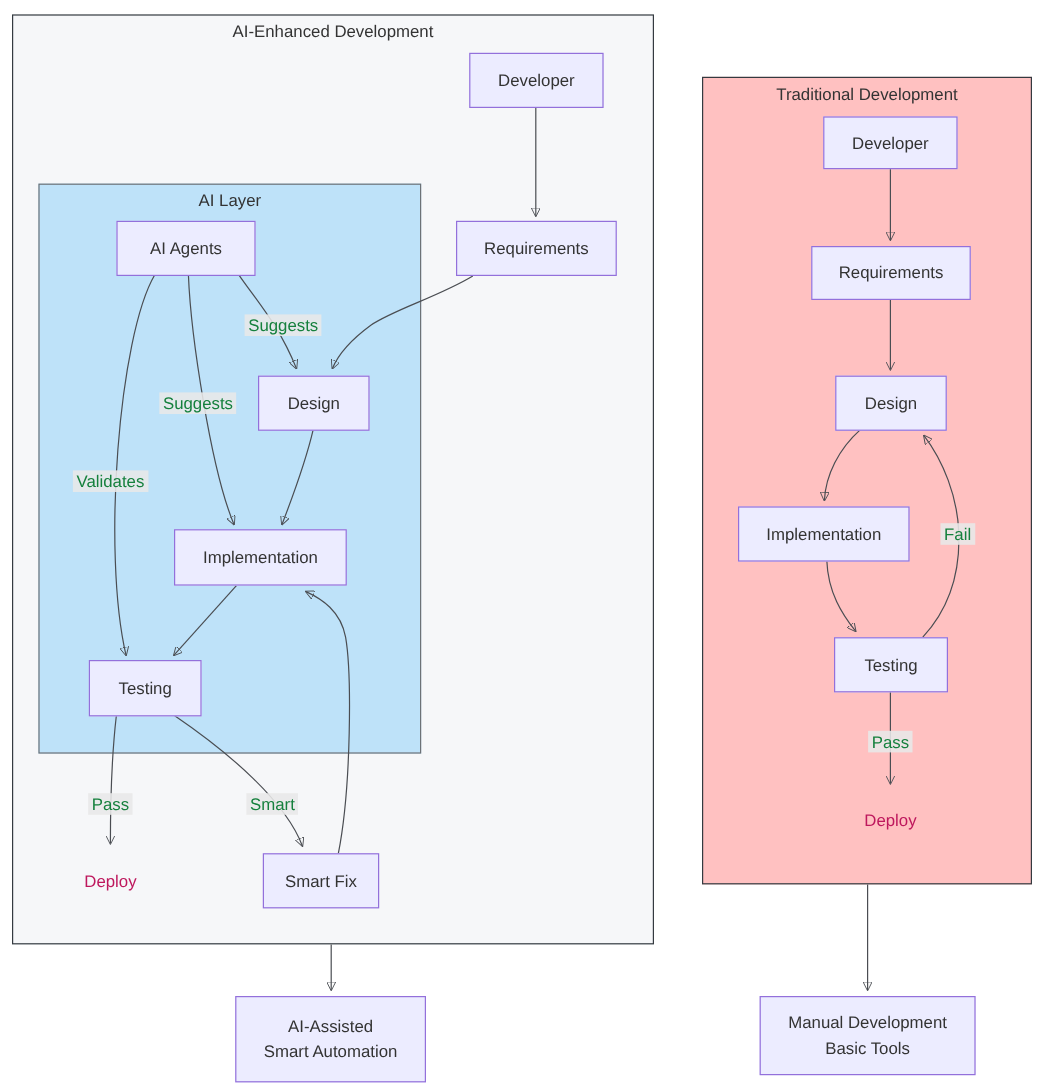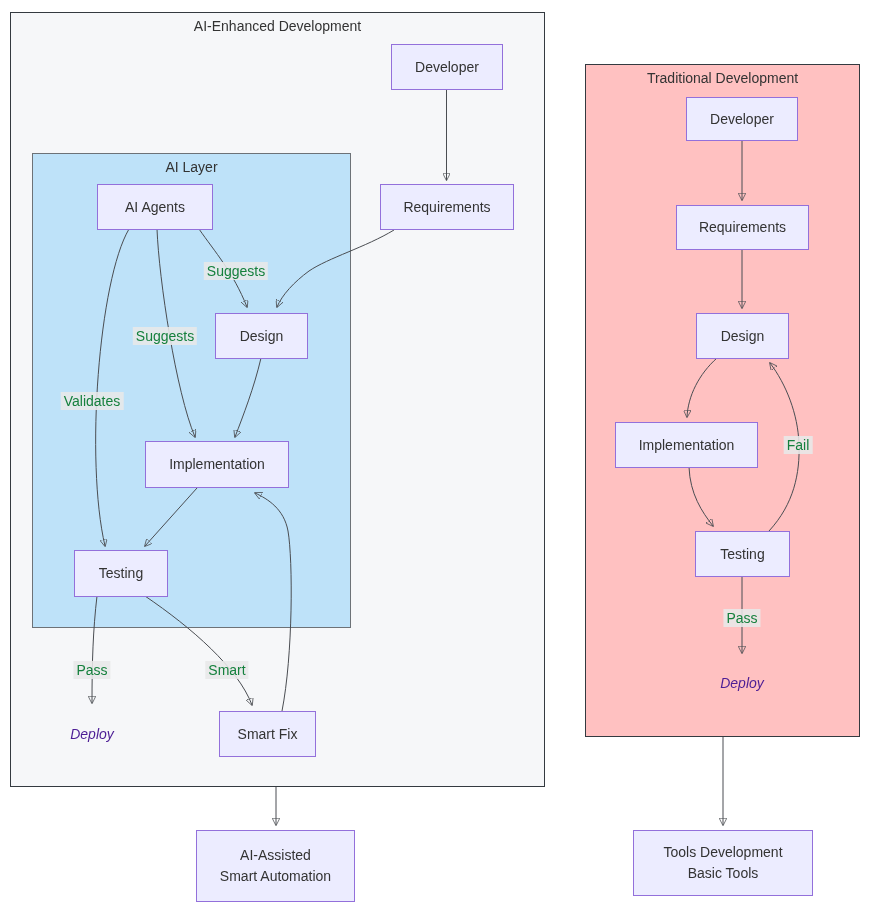--- a/index.html
+++ b/index.html
@@ -20,21 +20,21 @@
   .node{
     position:absolute;box-sizing:border-box;background:#ECECFF;border:1px solid #9370DB;
     display:flex;align-items:center;justify-content:center;text-align:center;
     flex-direction:column;line-height:21px;white-space:nowrap;
   }
   .edge-label{
     position:absolute;transform:translate(-50%,-50%);background:rgba(232,232,232,0.88);
     padding:1px 3px;white-space:nowrap;color:#15803d;
   }
   .text-node{
-    position:absolute;transform:translate(-50%,-50%);white-space:nowrap;color:#4c1d95;font-style:italic;
+    position:absolute;transform:translate(-50%,-50%);white-space:nowrap;color:#be185d;
   }
 </style>
 </head>
 <body>
 
 <div class="canvas">
 
   <div class="container outer-left">
     <div class="container-title">AI-Enhanced Development</div>
   </div>
@@ -90,20 +90,20 @@
   <div class="edge-label" style="left:92px;top:670px;">Pass</div>
   <div class="edge-label" style="left:227px;top:670px;">Smart</div>
 
   <div class="node" style="left:686px;top:97px;width:112px;height:44px;">Developer</div>
   <div class="node" style="left:676px;top:205px;width:133px;height:45px;">Requirements</div>
   <div class="node" style="left:696px;top:313px;width:93px;height:46px;">Design</div>
   <div class="node" style="left:615px;top:422px;width:143px;height:46px;">Implementation</div>
   <div class="node" style="left:695px;top:531px;width:95px;height:46px;">Testing</div>
   <div class="text-node" style="left:742px;top:683px;">Deploy</div>
   <div class="node" style="left:633px;top:830px;width:180px;height:66px;">
-    <div>Tools Development</div>
+    <div>Manual Development</div>
     <div>Basic Tools</div>
   </div>
 
   <div class="edge-label" style="left:798px;top:445px;">Fail</div>
   <div class="edge-label" style="left:742px;top:618px;">Pass</div>
 
 </div>
 
 </body></html>

